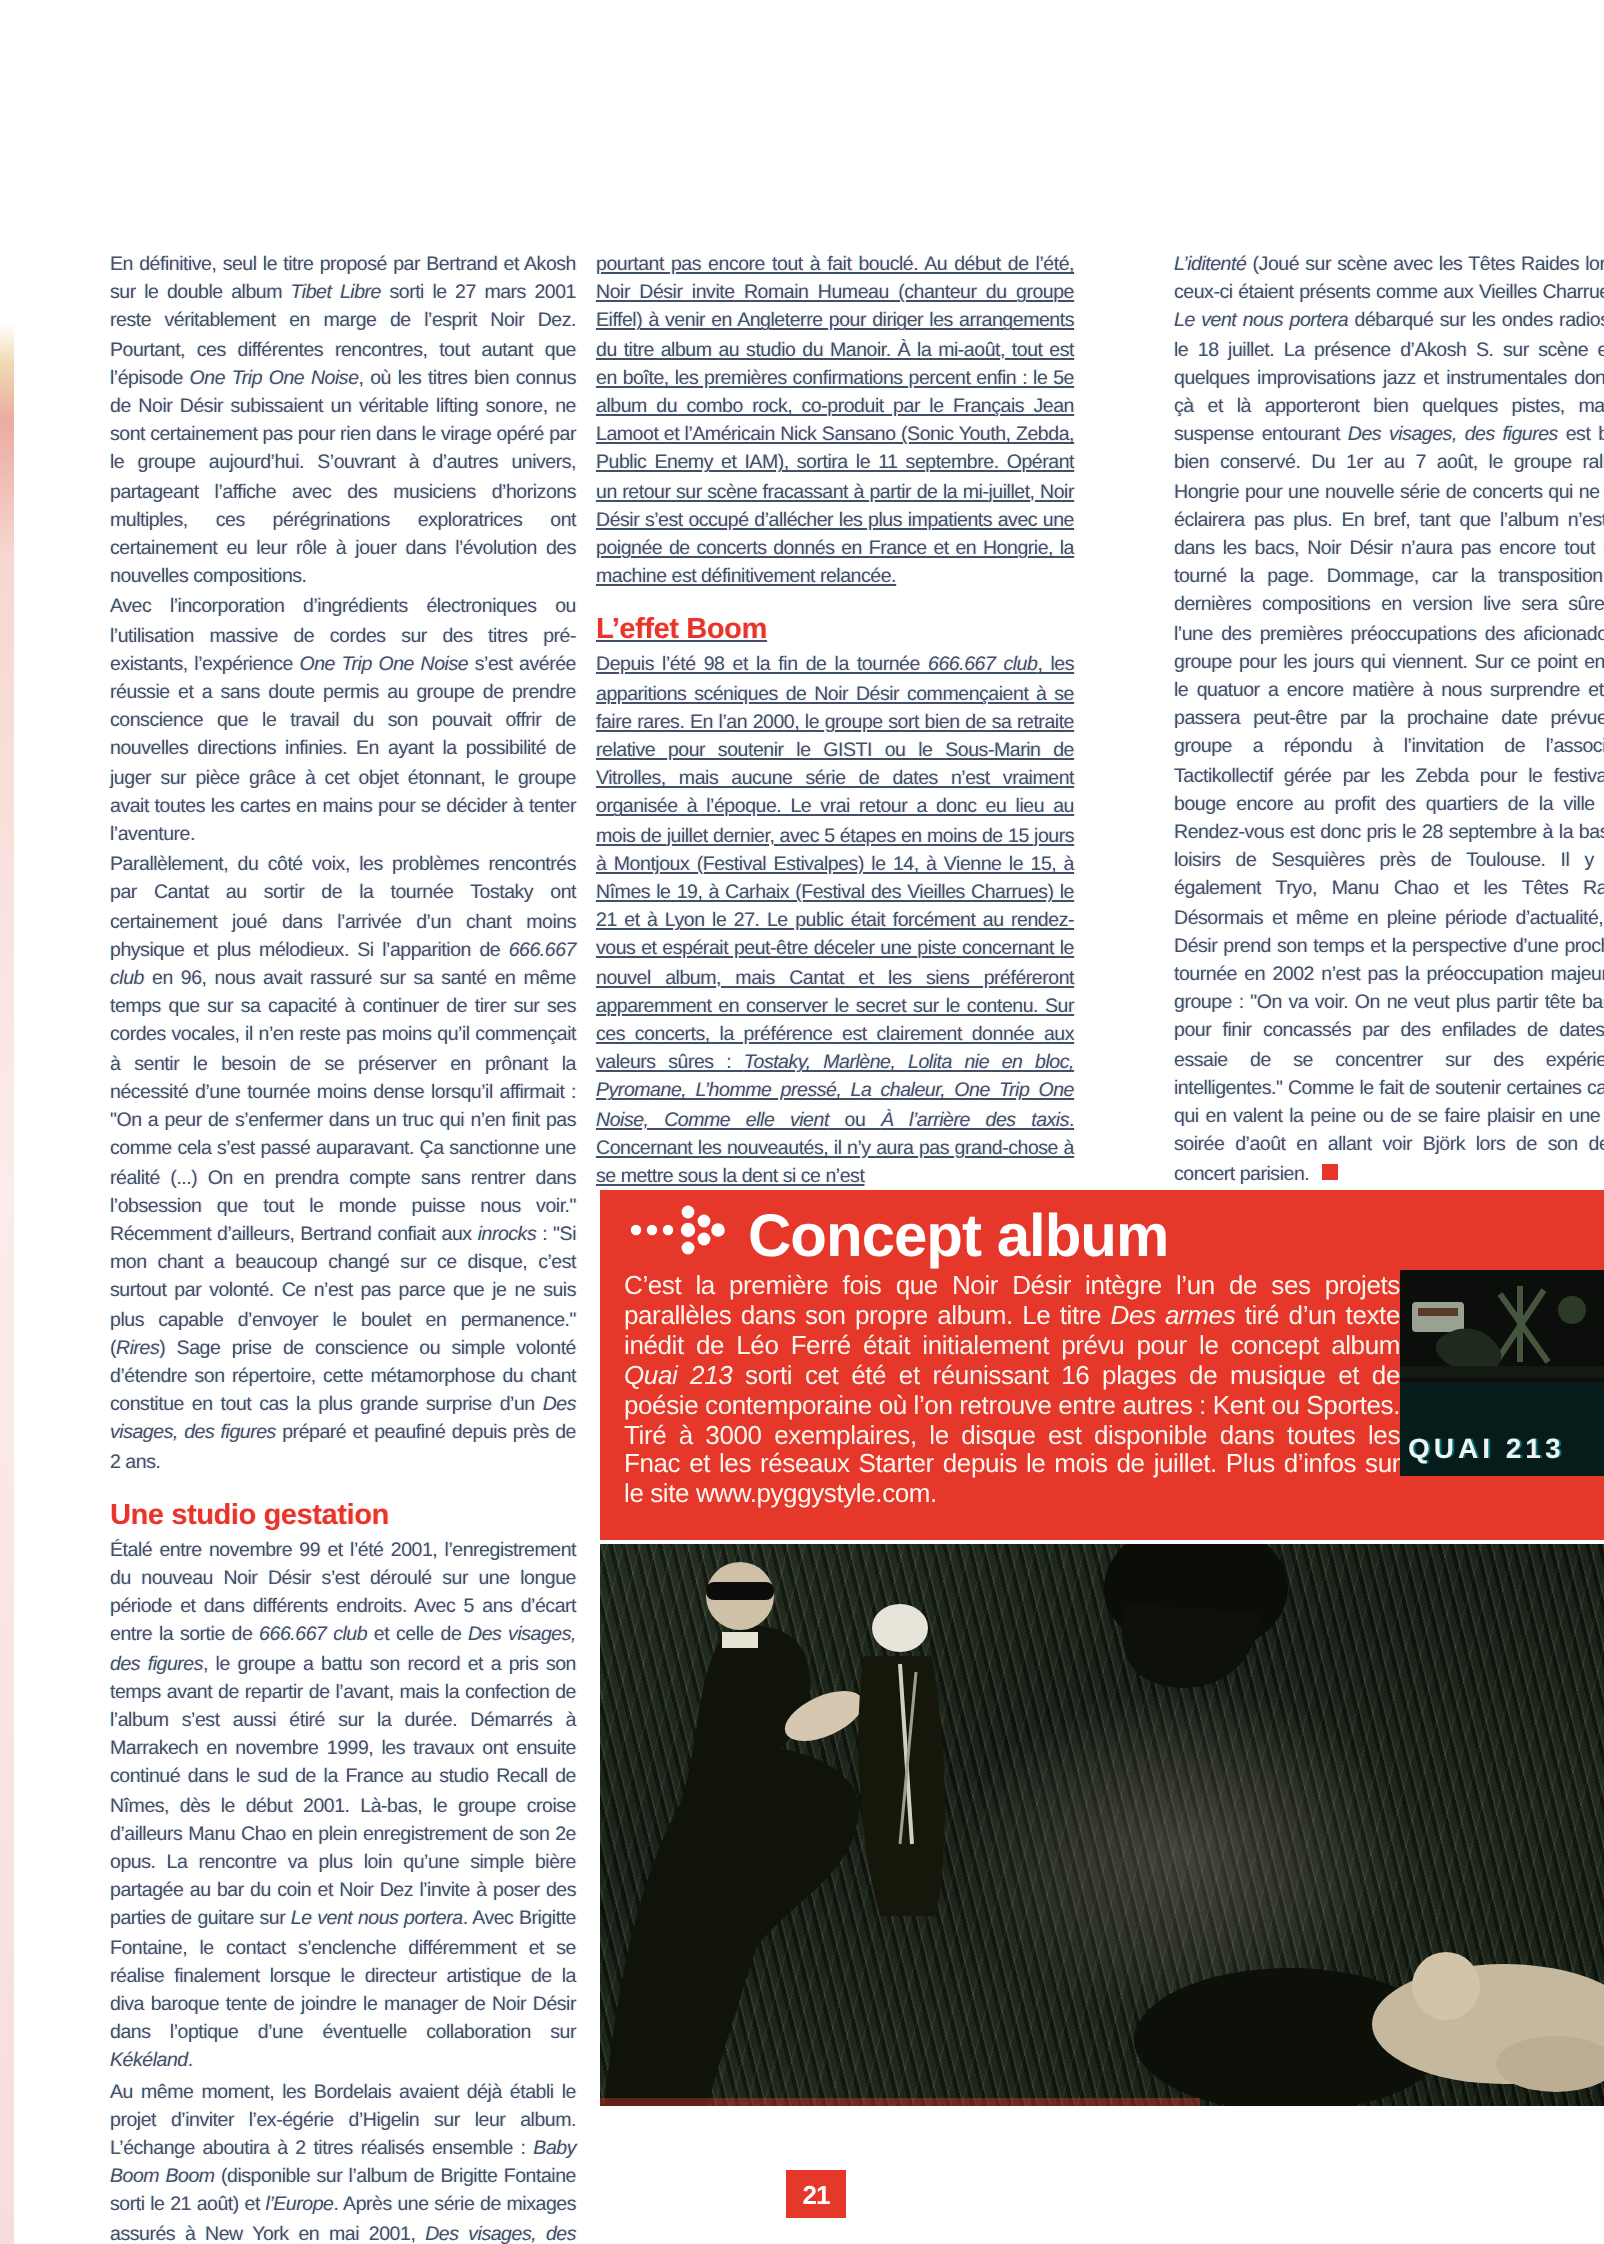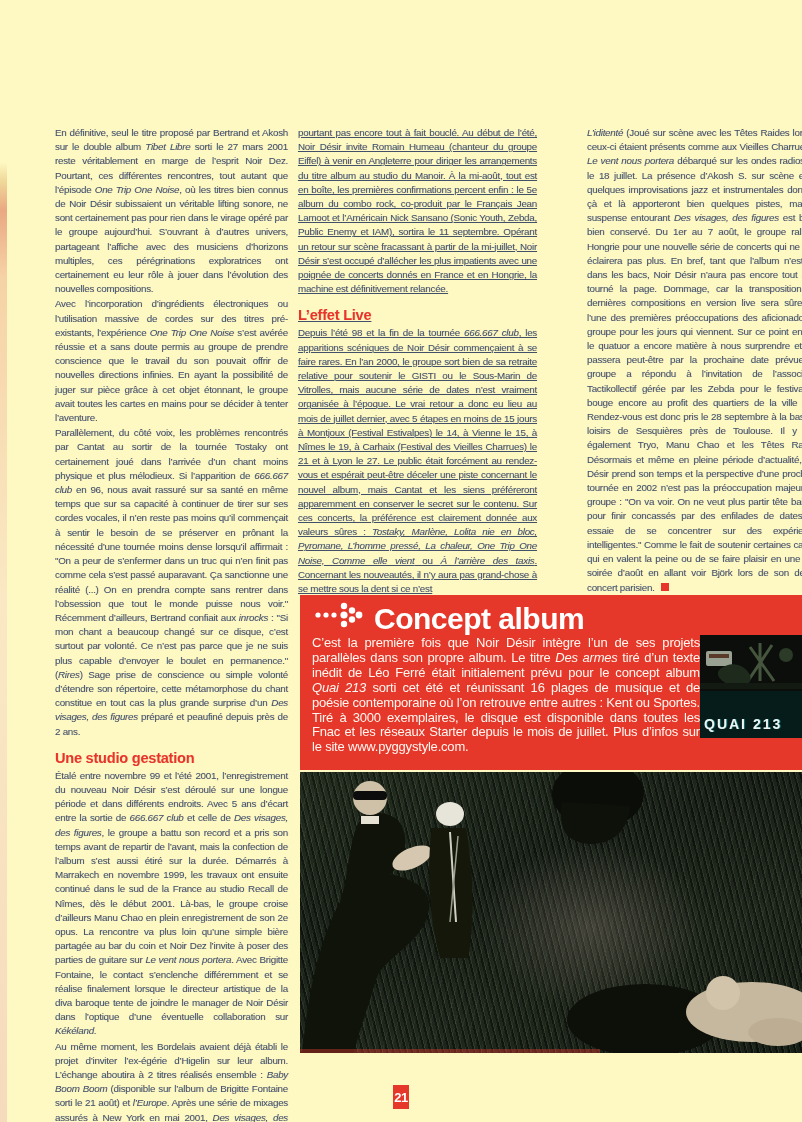--- a/index.html
+++ b/index.html
@@ -1,18 +1,18 @@
 <!DOCTYPE html>
 <html><head>
 <meta charset="utf-8">
 <style>
   html,body{margin:0;padding:0;background:#e8e8e6;}
   .page{
     position:relative;width:802px;height:1122px;margin:0 auto;
-    background:#fef9c3;overflow:hidden;
+    background:#ffffff;overflow:hidden;
     font-family:"Liberation Sans","DejaVu Sans",sans-serif;
   }
   
   .edge-strip{
     position:absolute;left:0;top:162px;bottom:0;width:7px;
     background:linear-gradient(to bottom,
       rgba(250,240,200,0) 0,
       rgba(228,188,118,.55) 2%,
       rgba(214,88,66,.5) 5%,
       rgba(228,122,100,.3) 12%,
@@ -80,21 +80,21 @@
       repeating-linear-gradient(104deg,
         rgba(20,26,18,.35) 0 3px,
         rgba(90,100,74,.14) 3px 4px,
         rgba(12,16,10,.3) 4px 8px),
       linear-gradient(160deg,#2c3827 0%,#19211a 38%,#232c20 66%,#141b14 100%);
     overflow:hidden;
   }
   .band-photo svg{position:absolute;inset:0;display:block;}
   
   .page-number{
-    position:absolute;left:393px;top:1085px;width:16px;height:24px;
+    position:absolute;left:393px;top:1085px;width:30px;height:24px;
     background:#e6372b;color:#ffffff;font-size:13px;font-weight:bold;
     display:flex;align-items:center;justify-content:center;
     letter-spacing:-0.5px;
   }
 </style>
 </head>
 <body>
 
 <div class="page">
 
@@ -103,21 +103,21 @@
   <div class="col col-1">
       <p>En définitive, seul le titre proposé par Bertrand et Akosh sur le double album <em>Tibet Libre</em> sorti le 27 mars 2001 reste véritablement en marge de l’esprit Noir Dez. Pourtant, ces différentes rencontres, tout autant que l’épisode <em>One Trip One Noise</em>, où les titres bien connus de Noir Désir subissaient un véritable lifting sonore, ne sont certainement pas pour rien dans le virage opéré par le groupe aujourd’hui. S’ouvrant à d’autres univers, partageant l’affiche avec des musiciens d’horizons multiples, ces pérégrinations exploratrices ont certainement eu leur rôle à jouer dans l’évolution des nouvelles compositions.</p>
       <p>Avec l’incorporation d’ingrédients électroniques ou l’utilisation massive de cordes sur des titres pré-existants, l’expérience <em>One Trip One Noise</em> s’est avérée réussie et a sans doute permis au groupe de prendre conscience que le travail du son pouvait offrir de nouvelles directions infinies. En ayant la possibilité de juger sur pièce grâce à cet objet étonnant, le groupe avait toutes les cartes en mains pour se décider à tenter l’aventure.</p>
       <p>Parallèlement, du côté voix, les problèmes rencontrés par Cantat au sortir de la tournée Tostaky ont certainement joué dans l’arrivée d’un chant moins physique et plus mélodieux. Si l’apparition de <em>666.667 club</em> en 96, nous avait rassuré sur sa santé en même temps que sur sa capacité à continuer de tirer sur ses cordes vocales, il n’en reste pas moins qu’il commençait à sentir le besoin de se préserver en prônant la nécessité d’une tournée moins dense lorsqu’il affirmait : "On a peur de s’enfermer dans un truc qui n’en finit pas comme cela s’est passé auparavant. Ça sanctionne une réalité (...) On en prendra compte sans rentrer dans l’obsession que tout le monde puisse nous voir." Récemment d’ailleurs, Bertrand confiait aux <em>inrocks</em> : "Si mon chant a beaucoup changé sur ce disque, c’est surtout par volonté. Ce n’est pas parce que je ne suis plus capable d’envoyer le boulet en permanence." (<em>Rires</em>) Sage prise de conscience ou simple volonté d’étendre son répertoire, cette métamorphose du chant constitue en tout cas la plus grande surprise d’un <em>Des visages, des figures</em> préparé et peaufiné depuis près de 2 ans.</p>
       <h3>Une studio gestation</h3>
       <p>Étalé entre novembre 99 et l’été 2001, l’enregistrement du nouveau Noir Désir s’est déroulé sur une longue période et dans différents endroits. Avec 5 ans d’écart entre la sortie de <em>666.667 club</em> et celle de <em>Des visages, des figures</em>, le groupe a battu son record et a pris son temps avant de repartir de l’avant, mais la confection de l’album s’est aussi étiré sur la durée. Démarrés à Marrakech en novembre 1999, les travaux ont ensuite continué dans le sud de la France au studio Recall de Nîmes, dès le début 2001. Là-bas, le groupe croise d’ailleurs Manu Chao en plein enregistrement de son 2e opus. La rencontre va plus loin qu’une simple bière partagée au bar du coin et Noir Dez l’invite à poser des parties de guitare sur <em>Le vent nous portera</em>. Avec Brigitte Fontaine, le contact s’enclenche différemment et se réalise finalement lorsque le directeur artistique de la diva baroque tente de joindre le manager de Noir Désir dans l’optique d’une éventuelle collaboration sur <em>Kékéland</em>.</p>
       <p>Au même moment, les Bordelais avaient déjà établi le projet d’inviter l’ex-égérie d’Higelin sur leur album. L’échange aboutira à 2 titres réalisés ensemble : <em>Baby Boom Boom</em> (disponible sur l’album de Brigitte Fontaine sorti le 21 août) et <em>l’Europe</em>. Après une série de mixages assurés à New York en mai 2001, <em>Des visages, des figures</em> n’est</p>
     </div>
   <div class="col col-2">
       <p>pourtant pas encore tout à fait bouclé. Au début de l’été, Noir Désir invite Romain Humeau (chanteur du groupe Eiffel) à venir en Angleterre pour diriger les arrangements du titre album au studio du Manoir. À la mi-août, tout est en boîte, les premières confirmations percent enfin : le 5e album du combo rock, co-produit par le Français Jean Lamoot et l’Américain Nick Sansano (Sonic Youth, Zebda, Public Enemy et IAM), sortira le 11 septembre. Opérant un retour sur scène fracassant à partir de la mi-juillet, Noir Désir s’est occupé d’allécher les plus impatients avec une poignée de concerts donnés en France et en Hongrie, la machine est définitivement relancée.</p>
-      <h3>L’effet Live</h3>
+      <h3>L’effet Boom</h3>
       <p>Depuis l’été 98 et la fin de la tournée <em>666.667 club</em>, les apparitions scéniques de Noir Désir commençaient à se faire rares. En l’an 2000, le groupe sort bien de sa retraite relative pour soutenir le GISTI ou le Sous-Marin de Vitrolles, mais aucune série de dates n’est vraiment organisée à l’époque. Le vrai retour a donc eu lieu au mois de juillet dernier, avec 5 étapes en moins de 15 jours à Montjoux (Festival Estivalpes) le 14, à Vienne le 15, à Nîmes le 19, à Carhaix (Festival des Vieilles Charrues) le 21 et à Lyon le 27. Le public était forcément au rendez-vous et espérait peut-être déceler une piste concernant le nouvel album, mais Cantat et les siens préféreront apparemment en conserver le secret sur le contenu. Sur ces concerts, la préférence est clairement donnée aux valeurs sûres : <em>Tostaky, Marlène, Lolita nie en bloc, Pyromane, L’homme pressé, La chaleur, One Trip One Noise, Comme elle vient</em> ou <em>À l’arrière des taxis</em>. Concernant les nouveautés, il n’y aura pas grand-chose à se mettre sous la dent si ce n’est</p>
     </div>
   <div class="col col-3">
       <p><em>L’iditenté</em> (Joué sur scène avec les Têtes Raides lorsque ceux-ci étaient présents comme aux Vieilles Charrues) et <em>Le vent nous portera</em> débarqué sur les ondes radios dès le 18 juillet. La présence d’Akosh S. sur scène et les quelques improvisations jazz et instrumentales données çà et là apporteront bien quelques pistes, mais le suspense entourant <em>Des visages, des figures</em> est bel et bien conservé. Du 1er au 7 août, le groupe rallie la Hongrie pour une nouvelle série de concerts qui ne nous éclairera pas plus. En bref, tant que l’album n’est pas dans les bacs, Noir Désir n’aura pas encore tout à fait tourné la page. Dommage, car la transposition des dernières compositions en version live sera sûrement l’une des premières préoccupations des aficionados du groupe pour les jours qui viennent. Sur ce point encore, le quatuor a encore matière à nous surprendre et cela passera peut-être par la prochaine date prévue. Le groupe a répondu à l’invitation de l’association Tactikollectif gérée par les Zebda pour le festival Ça bouge encore au profit des quartiers de la ville rose. Rendez-vous est donc pris le 28 septembre à la base de loisirs de Sesquières près de Toulouse. Il y aura également Tryo, Manu Chao et les Têtes Raides. Désormais et même en pleine période d’actualité, Noir Désir prend son temps et la perspective d’une prochaine tournée en 2002 n’est pas la préoccupation majeure du groupe : "On va voir. On ne veut plus partir tête baissée pour finir concassés par des enfilades de dates. On essaie de se concentrer sur des expériences intelligentes." Comme le fait de soutenir certaines causes qui en valent la peine ou de se faire plaisir en une belle soirée d’août en allant voir Björk lors de son dernier concert parisien. <span class="end-marker"></span></p>
     </div>
 
   <div class="concept-box">
     <div class="concept-header">
       <svg width="50" height="26" viewBox="0 0 50 26" aria-hidden="true">
         <g fill="#ffffff">

